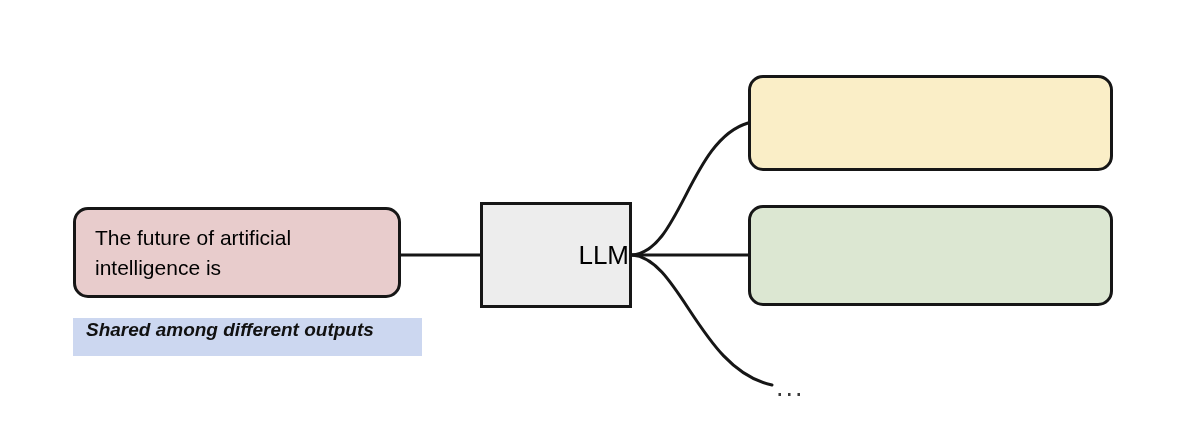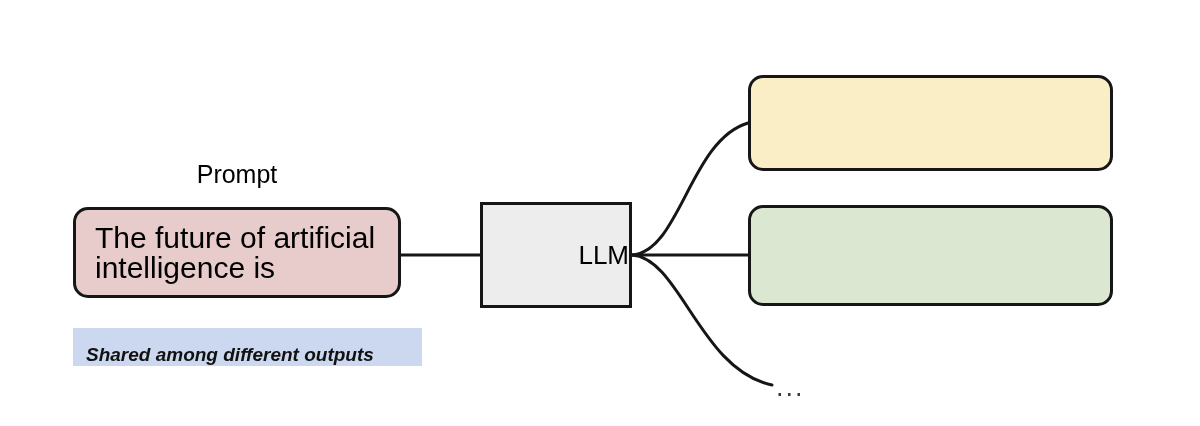--- a/index.html
+++ b/index.html
@@ -62,21 +62,21 @@
     top: 207px;
     width: 328px;
     height: 91px;
     background: #e8cccc;
   }
   #prompt-text {
     position: absolute;
     left: 19px;
     top: 13px;
     width: 290px;
-    font-size: 30px;
+    font-size: 21px;
     line-height: 30px;
     color: #000000;
   }
 
   #llm-box {
     left: 480px;
     top: 202px;
     width: 152px;
     height: 106px;
     background: #ededed;
@@ -107,22 +107,21 @@
 
   
   #shared-note {
     position: absolute;
     left: 73px;
     top: 318px;
     width: 349px;
     height: 38px;
     background: #ccd7f0;
     display: flex;
-    align-items: flex-end;
-    margin-top: 10px;
+    align-items: flex-start;
   }
   #shared-note-text {
     font-size: 19px;
     line-height: 23px;
     font-style: italic;
     font-weight: bold;
     color: #111111;
     padding-left: 13px;
     white-space: nowrap;
   }
@@ -145,21 +144,20 @@
 
   <svg id="edges" viewBox="0 0 1200 426" width="1200" height="426">
     <g fill="none" stroke="#161616" stroke-width="3" stroke-linecap="round">
       <path d="M 401 255 L 480 255"></path>
       <path d="M 632 255 C 680 252, 690 140, 748 123"></path>
       <path d="M 632 255 L 748 255"></path>
       <path d="M 632 255 C 680 258, 700 370, 772 385"></path>
     </g>
   </svg>
 
-  <div class="heading" id="prompt-heading">Prompt</div>
 
 
   <div class="node rounded" id="prompt-box">
     <div id="prompt-text">The future of artificial intelligence is</div>
   </div>
 
   <div id="shared-note">
     <span id="shared-note-text">Shared among different outputs</span>
   </div>
 

